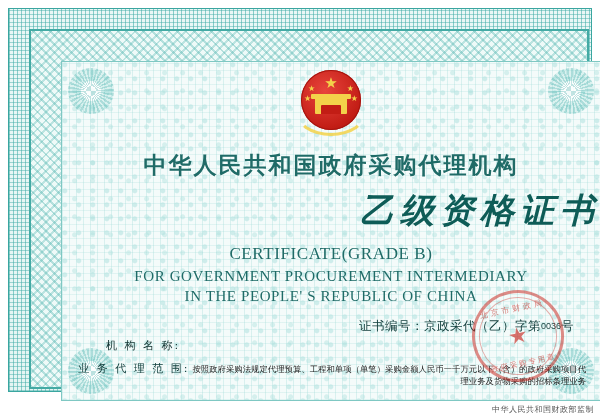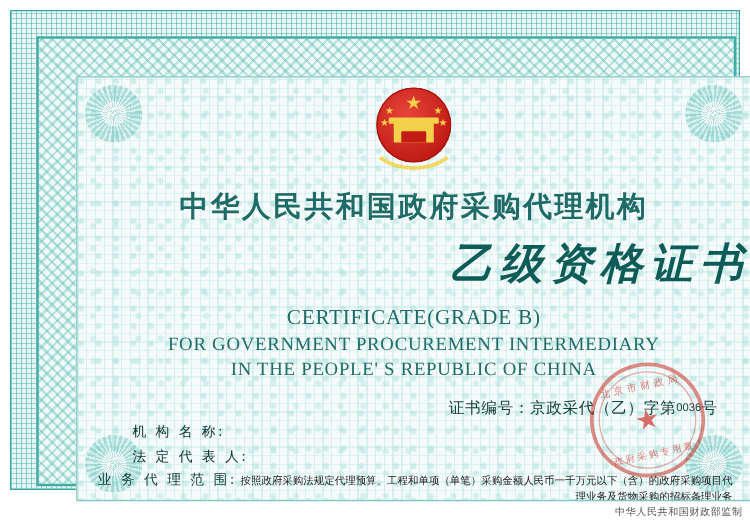--- a/index.html
+++ b/index.html
@@ -342,21 +342,20 @@
 
           <div class="cert-no">
             <span>证书编号：京政采代（乙）字第</span><span class="num">0036</span><span>号</span>
           </div>
 
           <div class="fields">
             <div class="field-row">
               <span class="field-label">机 构 名 称:</span>
             </div>
             <div class="field-row">
-              <span class="field-label">法 定 代 表 人:</span>
             </div>
             <div class="scope-row">
               <span class="lab">业 务 代 理 范 围:</span>
               <span class="scope-text">按照政府采购法规定代理预算、工程和单项（单笔）采购金额人民币一千万元以下（含）的政府采购项目代理业务及货物采购的招标条理业务</span>
             </div>
           </div>
 
           <div class="seal">
             <div class="ring"></div>
             <div class="seal-text">北京市财政局</div>

